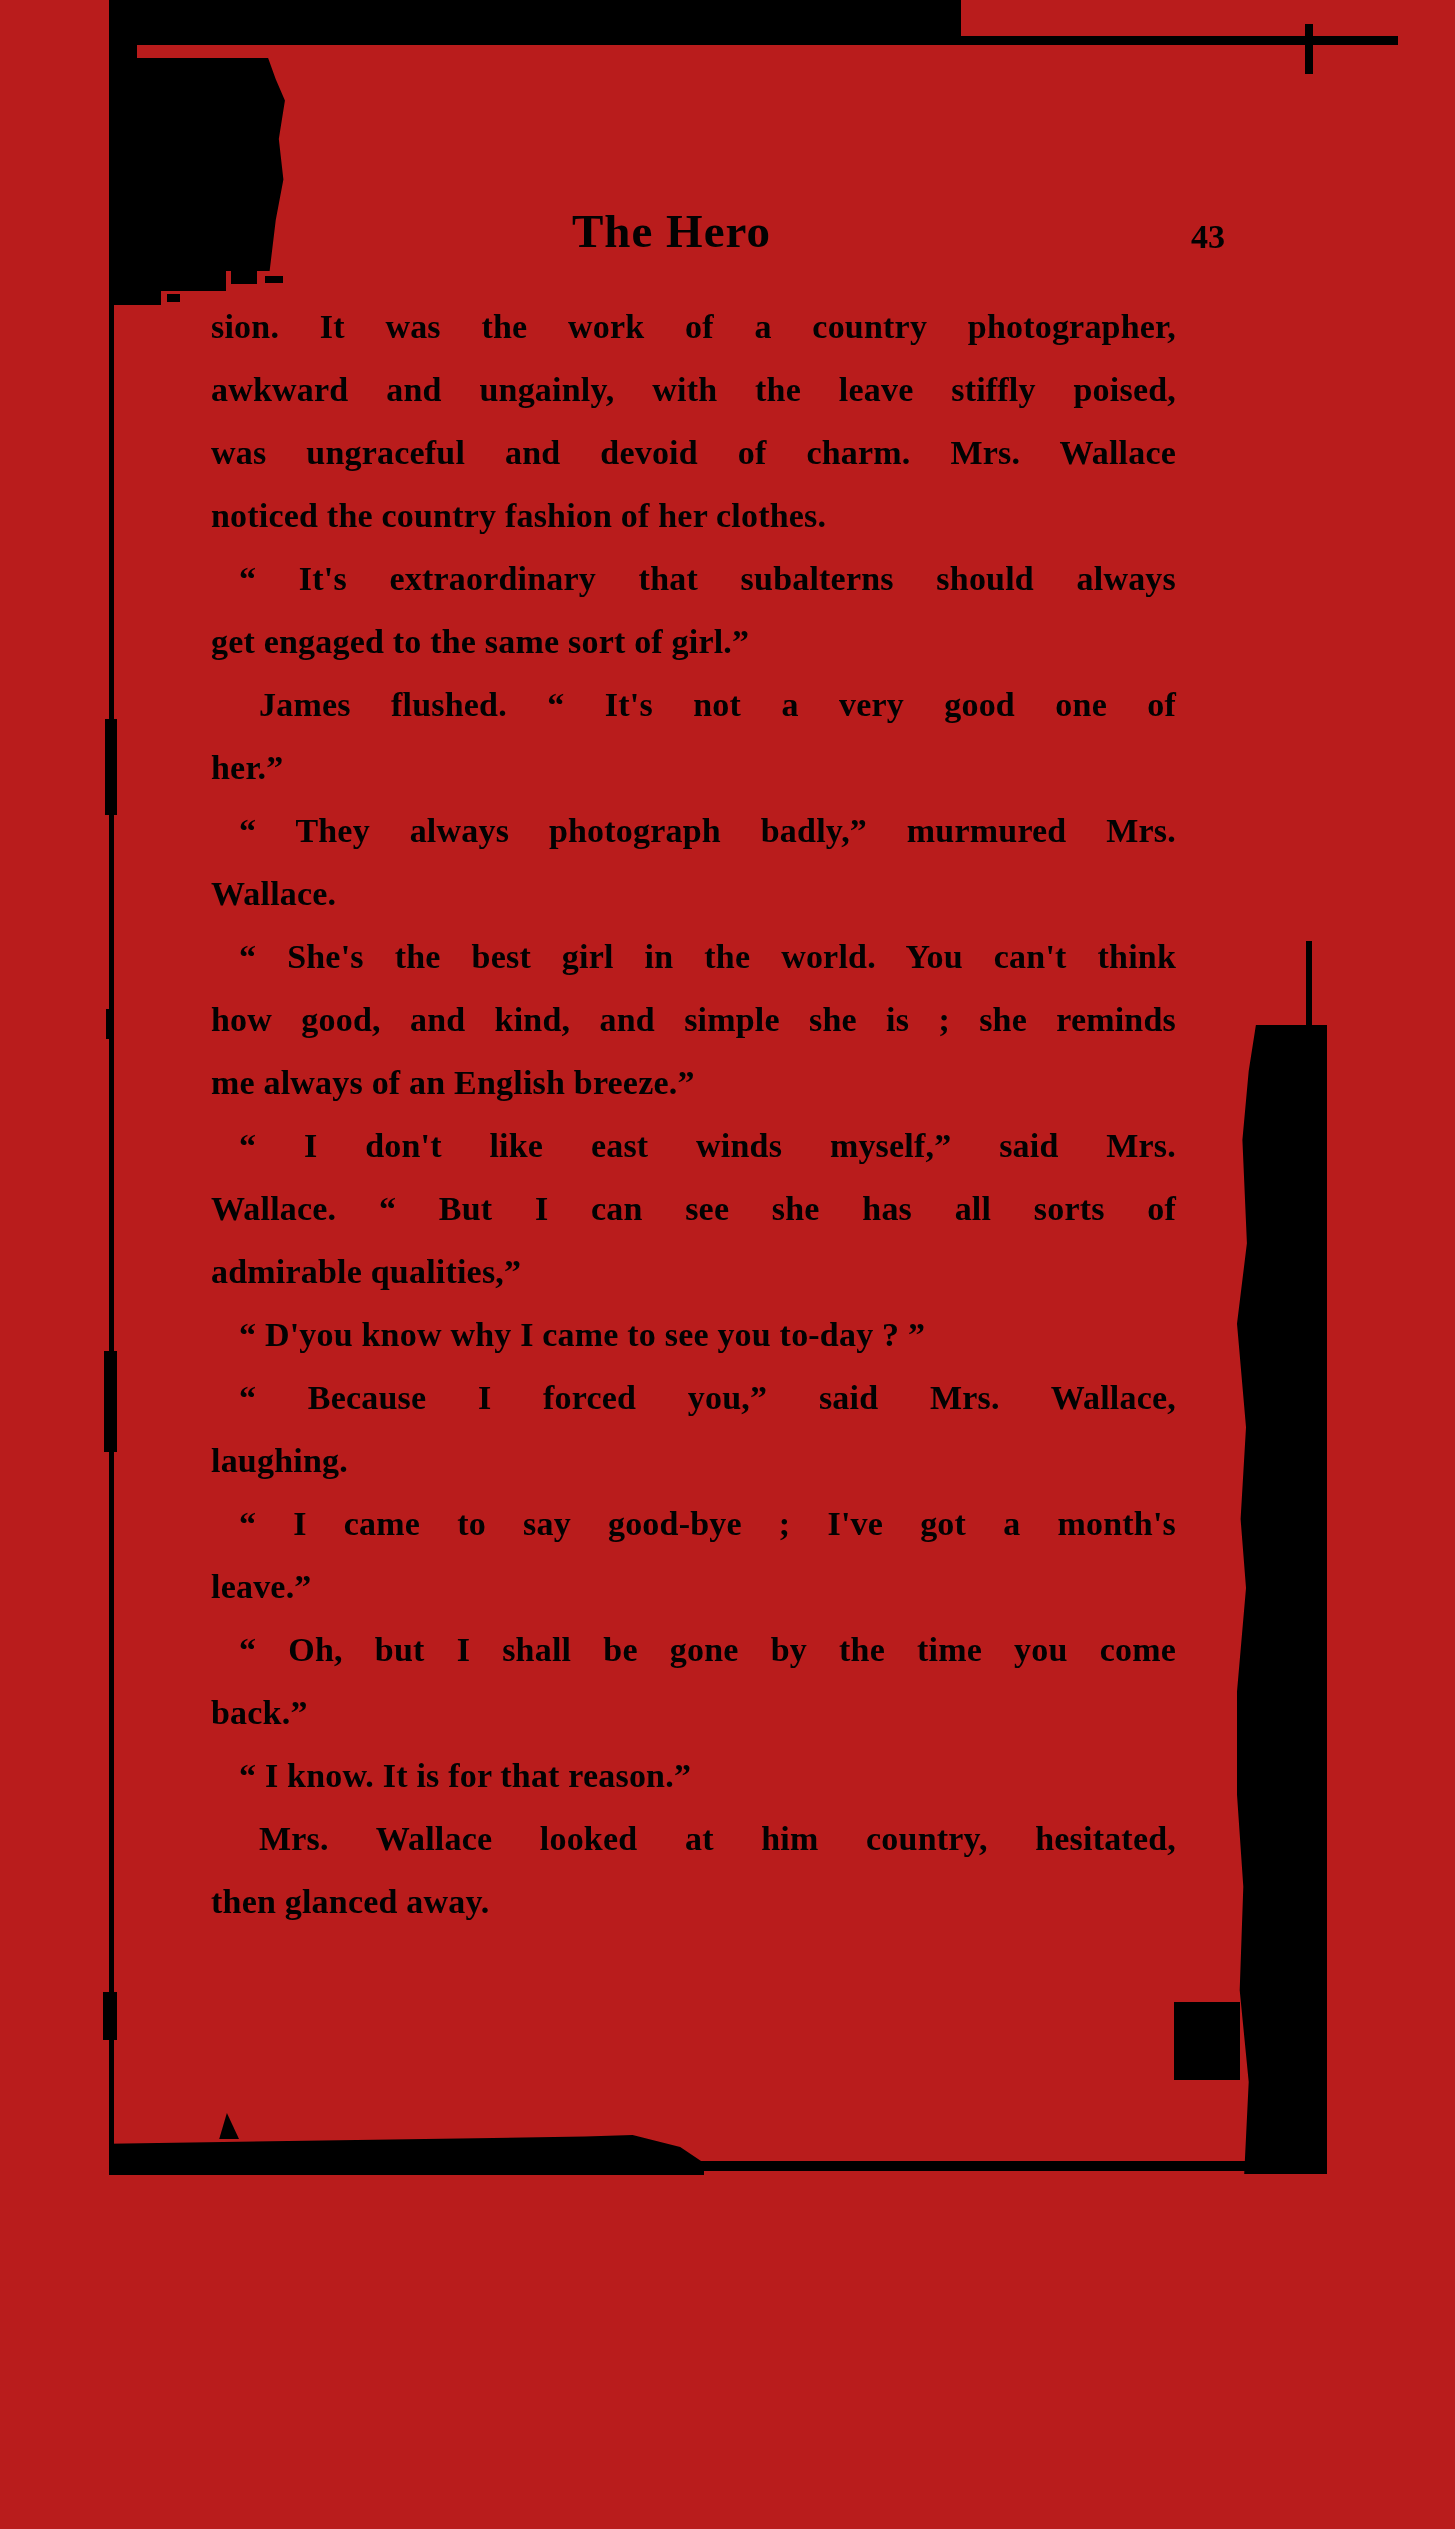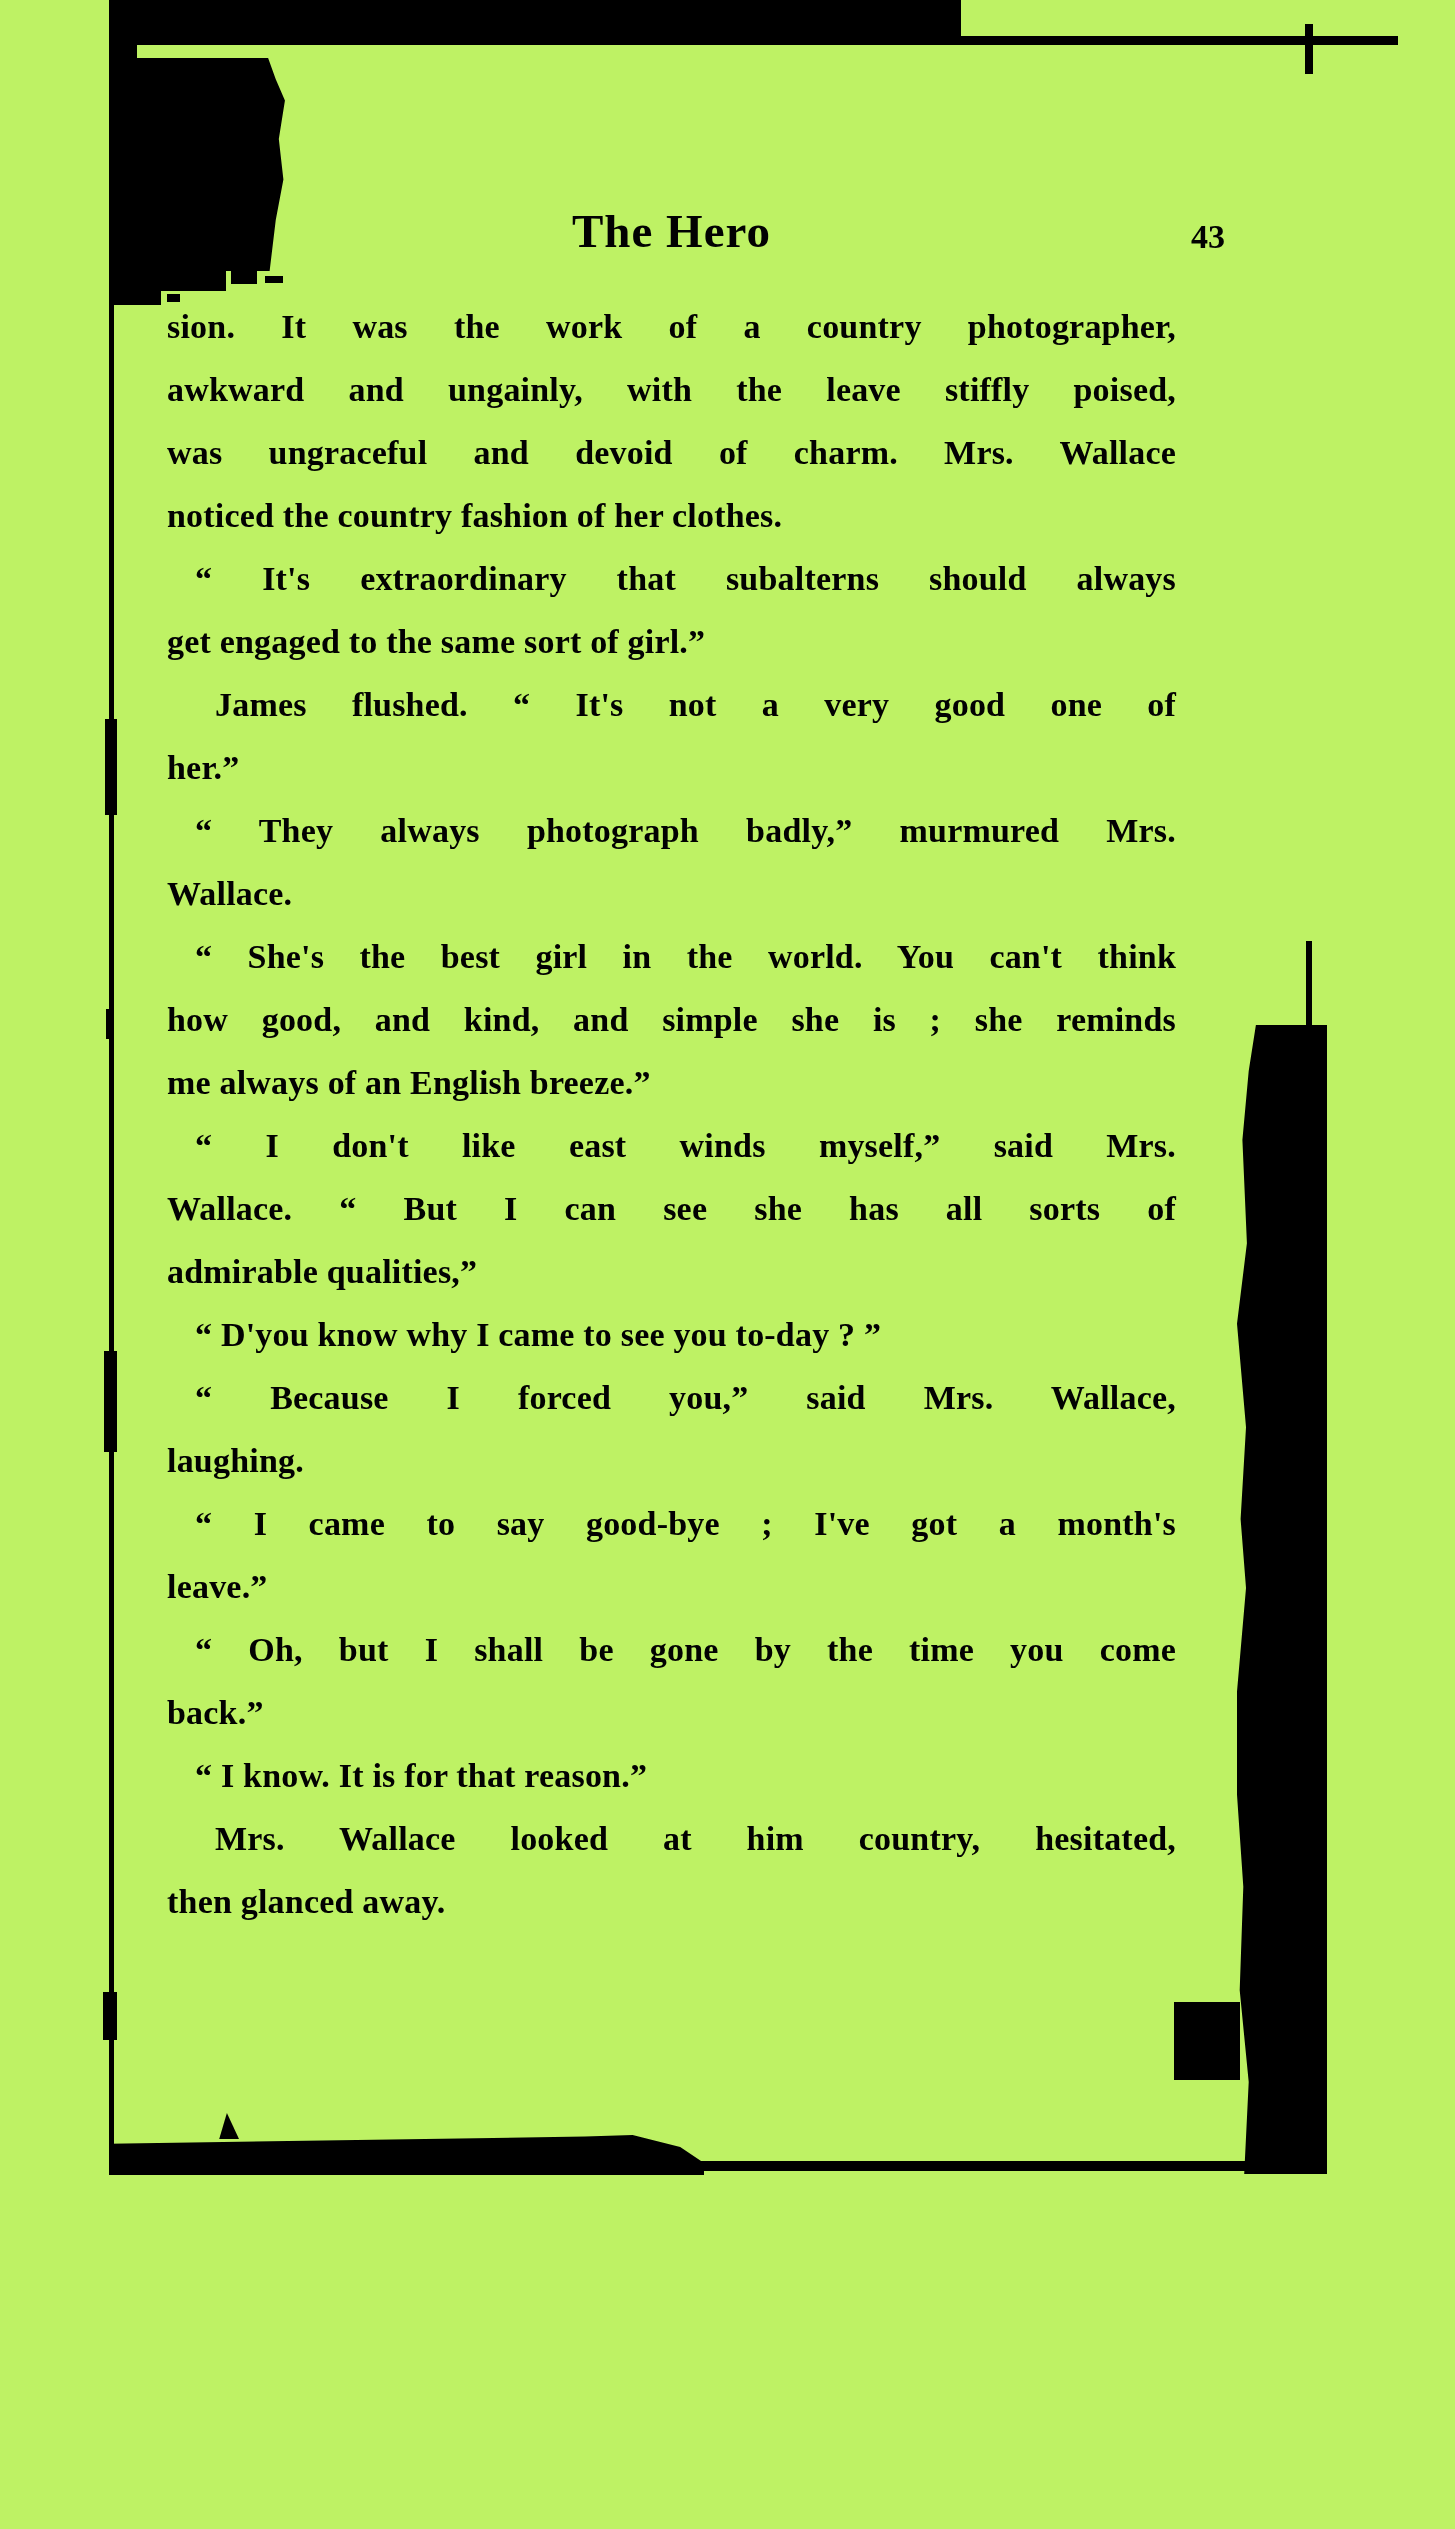--- a/index.html
+++ b/index.html
@@ -1,20 +1,20 @@
 <!DOCTYPE html>
 <html><head>
 <meta charset="utf-8">
 <style>
   html, body { margin: 0; padding: 0; background: #ffffff; }
   .scan {
     position: relative;
     width: 1456px;
     height: 2529px;
-    background: #bef264;
+    background: #b91c1c;
     overflow: hidden;
     font-family: "Liberation Serif", "DejaVu Serif", serif;
     color: #020202;
   }
   .artifact { position: absolute; background: #000000; }
 
   
   .blob-main {
     clip-path: polygon(0 0, 87% 0, 92% 10%, 98% 20%, 94% 38%, 97% 57%, 92% 76%, 88% 100%, 0 100%);
   }
@@ -54,20 +54,21 @@
     position: absolute;
     left: 167px; top: 295px;
     width: 1009px;
   }
   .line {
     height: 63px;
     line-height: 63px;
     font-size: 34px;
     font-weight: bold;
     letter-spacing: 0.2px;
+    margin-left: 44px;
   }
   .line.just { text-align: justify; text-align-last: justify; }
   .line.ind  { padding-left: 28px; }
   .line.ind2 { padding-left: 48px; }
 </style>
 </head>
 <body>
 
 <div class="scan">
 

